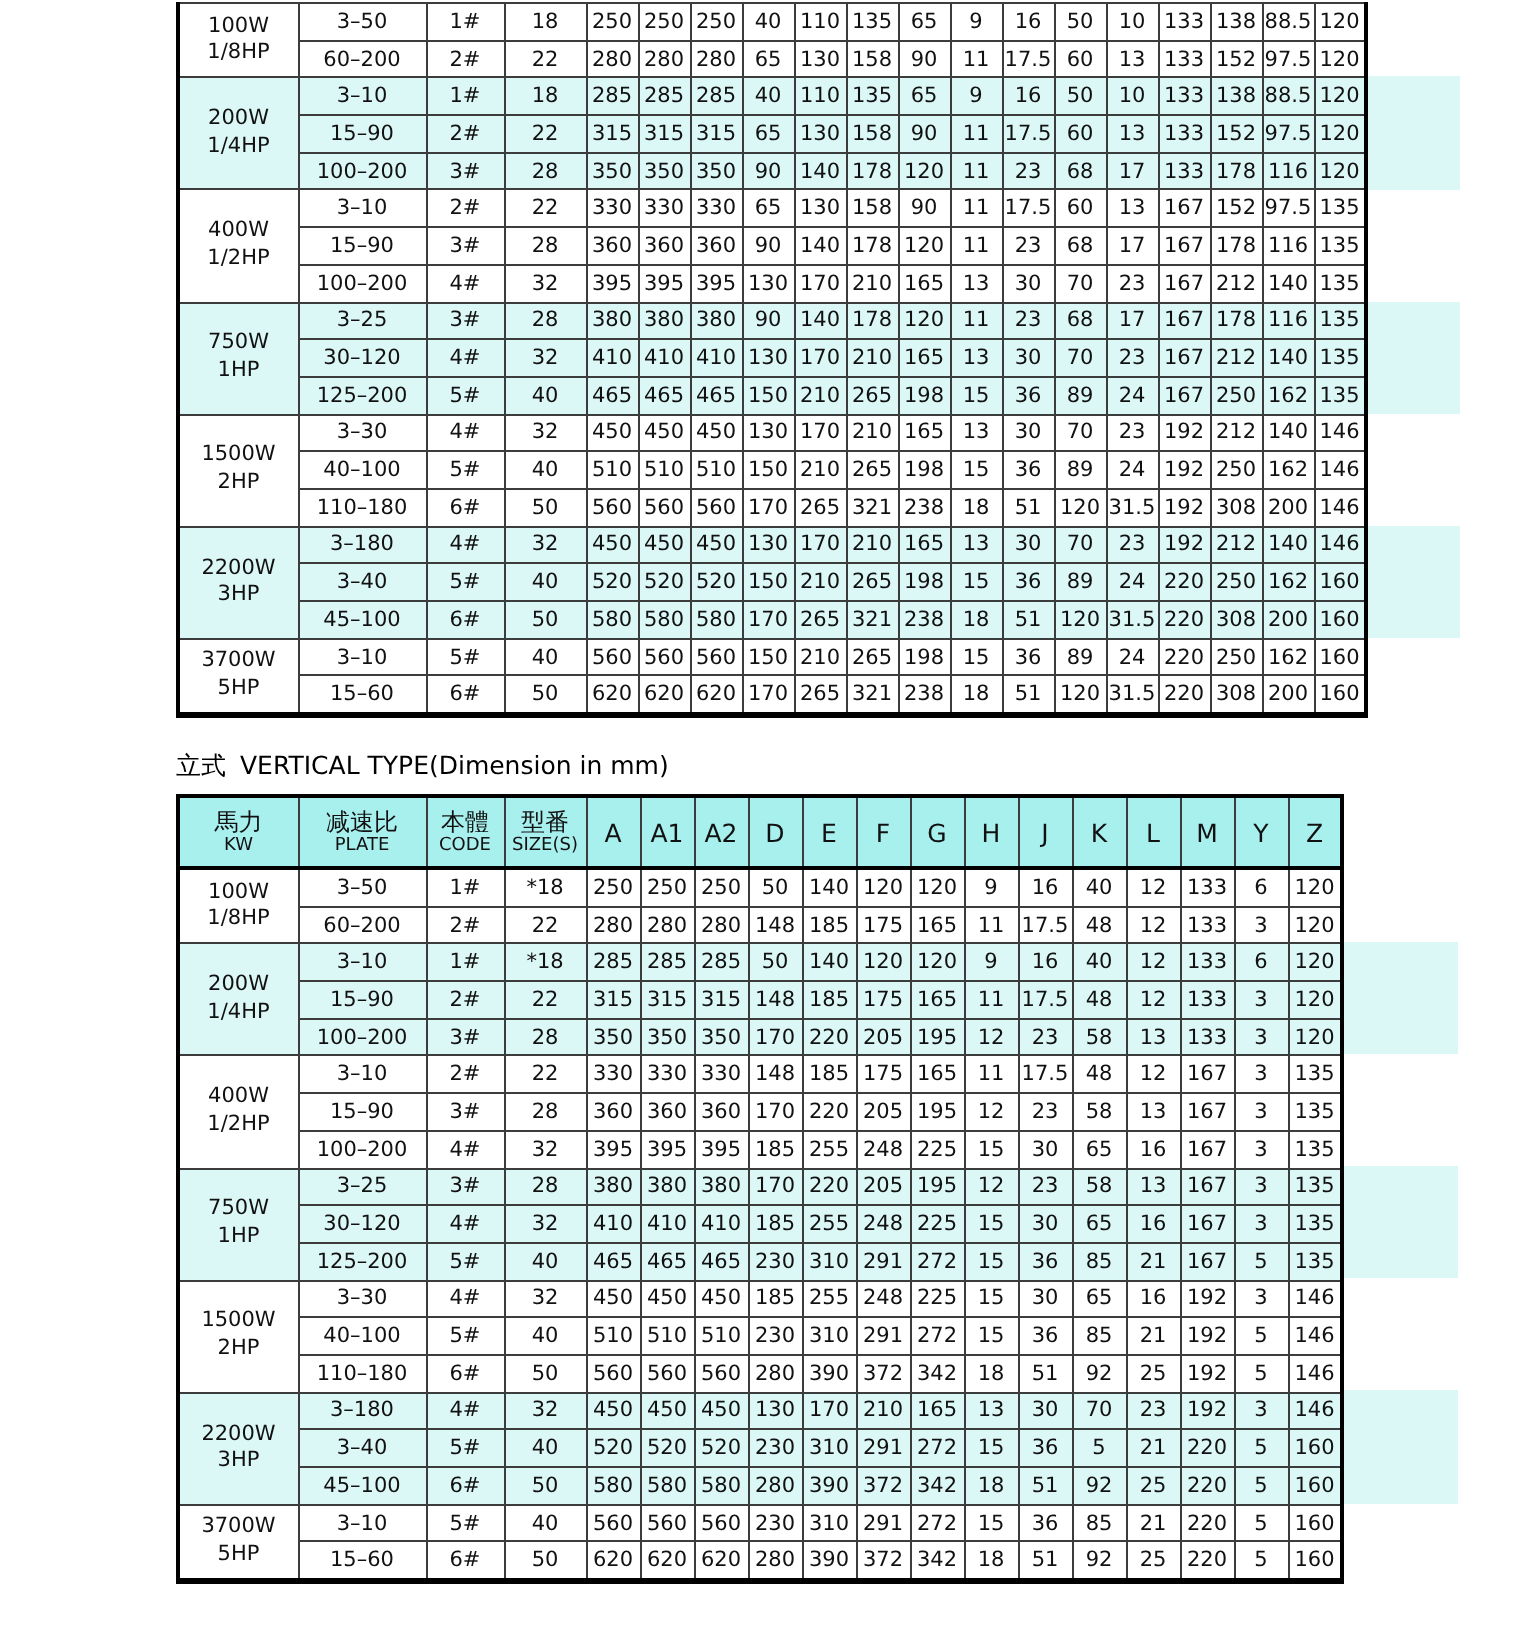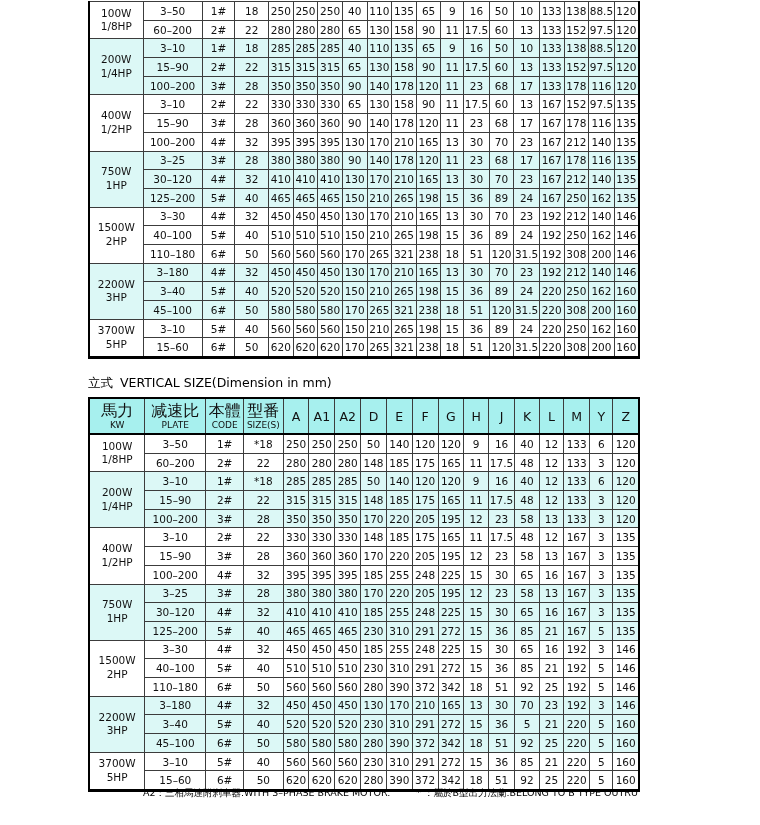--- a/index.html
+++ b/index.html
@@ -3,38 +3,38 @@
 <meta charset="utf-8">
 <style>
   :root{
     --hl:#dcf8f6;
     --hdr:#a7f0ee;
     --ln:#3c3c3c;
     --ink:#111111;
   }
   html,body{margin:0;padding:0;}
   body{width:760px;height:825px;background:#ffffff;font-family:"DejaVu Sans","Liberation Sans",sans-serif;color:var(--ink);}
-  .page{position:relative;width:640px;height:825px;background:#ffffff;overflow:hidden;}
+  .page{position:relative;width:760px;height:825px;background:#ffffff;overflow:hidden;}
 
   .tbl{border-collapse:collapse;table-layout:fixed;}
   .tbl td,.tbl th{border:1px solid var(--ln);text-align:center;vertical-align:middle;padding:0;white-space:nowrap;overflow:hidden;font-weight:normal;}
   .tbl td{font-size:10.5px;height:17.7px;color:var(--ink);}
   .c-pow{font-size:11px;line-height:1.3;}
   .c-ratio{font-size:11px;margin-left:40px;}
   .c-code{font-size:10.5px;}
   .dbl{border-left:3px double var(--ln);}
   tr.hl td{background:var(--hl);}
 
   .htable-wrap{position:absolute;left:88px;top:1px;}
   .htable{border:2px solid #000;border-top:1px solid #777;border-bottom:3px solid #000;}
   .vtable-wrap{position:absolute;left:88px;top:397px;}
   .vtable{border:2px solid #000;border-bottom:3px solid #000;}
 
   .vtable thead th{background:var(--hdr);border-bottom:2px solid #000;height:34px;}
-  .vtable thead .zh{font-size:16px;line-height:1.25;}
+  .vtable thead .zh{font-size:12px;line-height:1.25;}
   .vtable thead .en{font-size:9px;line-height:1.1;}
   .vtable thead th.letter{font-size:12.5px;}
 
   .overhang{position:absolute;left:100%;background:var(--hl);}
   .htable-wrap .overhang{width:46px;}
   .vtable-wrap .overhang{width:57px;}
 
   .vtitle{position:absolute;left:88px;top:375px;font-size:12.5px;color:#000;white-space:nowrap;}
   .vtitle .t-zh{margin-right:7px;margin-top:37px;}
 
@@ -480,21 +480,21 @@
             <td class="c-num">160</td>
           </tr>
         </tbody>
     </table>
   <div class="overhang" style="top: 37px; height: 57px;"></div>
       <div class="overhang" style="top: 150px; height: 56px;"></div>
       <div class="overhang" style="top: 262px; height: 56px;"></div>
     </div>
 
   <div class="vtitle">
-    <span class="t-zh">立式</span><span class="t-en">VERTICAL SIZE(Dimension in mm)</span>
+    <span class="t-zh">立式</span><span class="t-en">VERTICAL TYPE(Dimension in mm)</span>
   </div>
 
   <div class="vtable-wrap">
     <table class="tbl vtable">
       <colgroup>
         <col style="width:60px">
           <col style="width:64px">
           <col style="width:39px">
           <col style="width:41px">
         <col style="width:27px">
@@ -937,16 +937,15 @@
             <td class="c-num">160</td>
           </tr>
         </tbody>
     </table>
   <div class="overhang" style="top: 74px; height: 56px;"></div>
       <div class="overhang" style="top: 186px; height: 56px;"></div>
       <div class="overhang" style="top: 298px; height: 57px;"></div>
     </div>
 
   <div class="notes">
-    <div class="nline nline2"><span>A2：三相馬達附刹車器.WITH 3–PHASE BRAKE MOTOR.</span><span class="nsp"></span><span>* ：屬於B型出力法蘭.BELONG TO B TYPE OUTRUT FLANGE.</span></div>
   </div>
 
 </div>
 
 </body></html>

